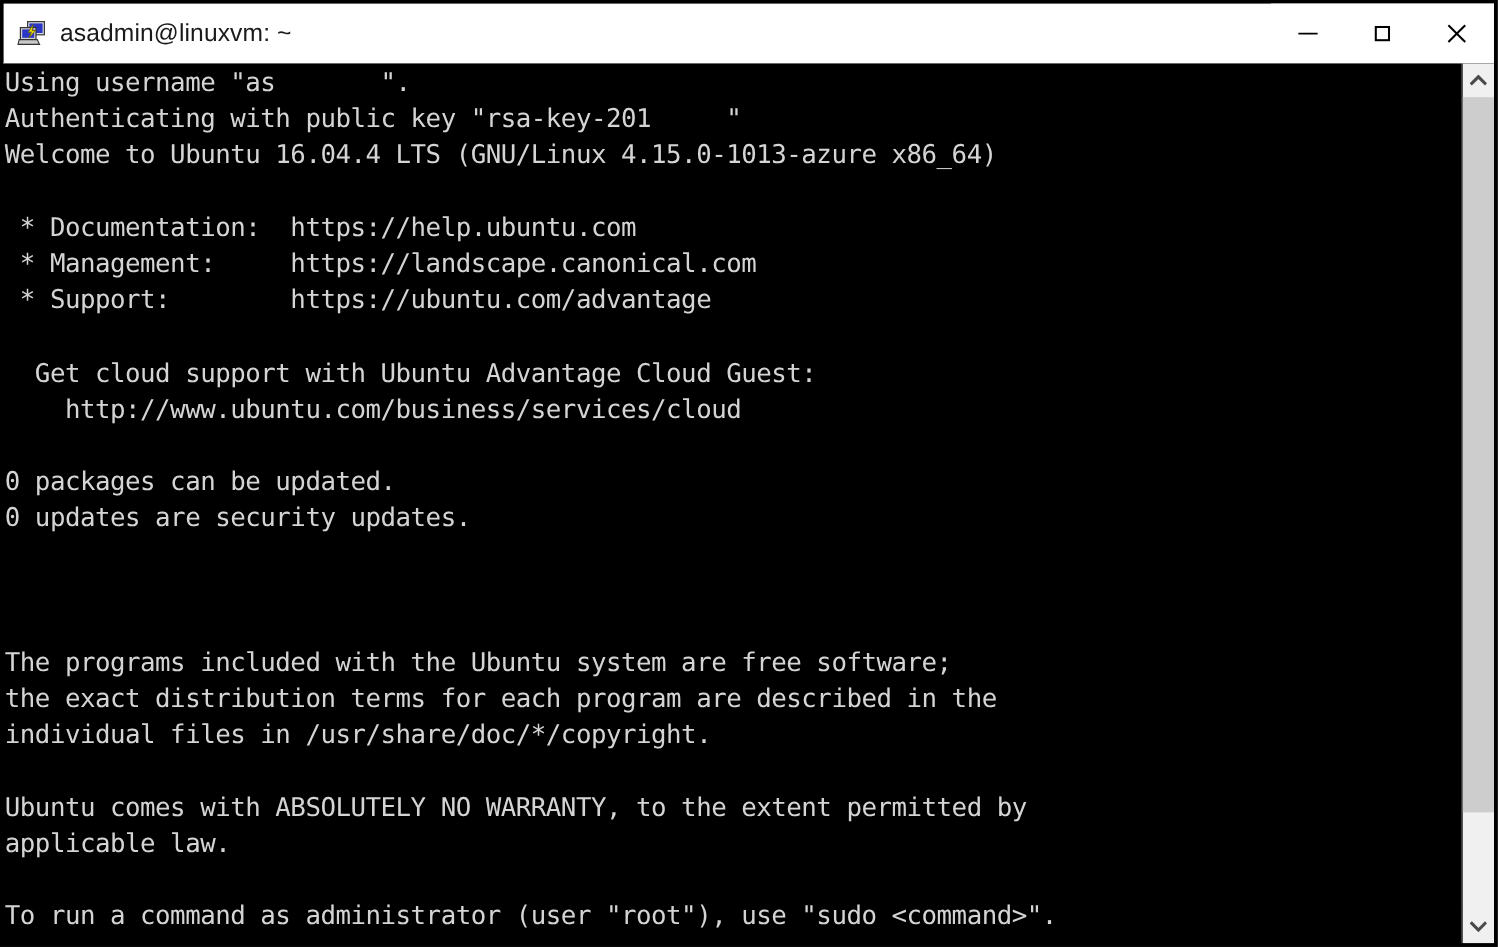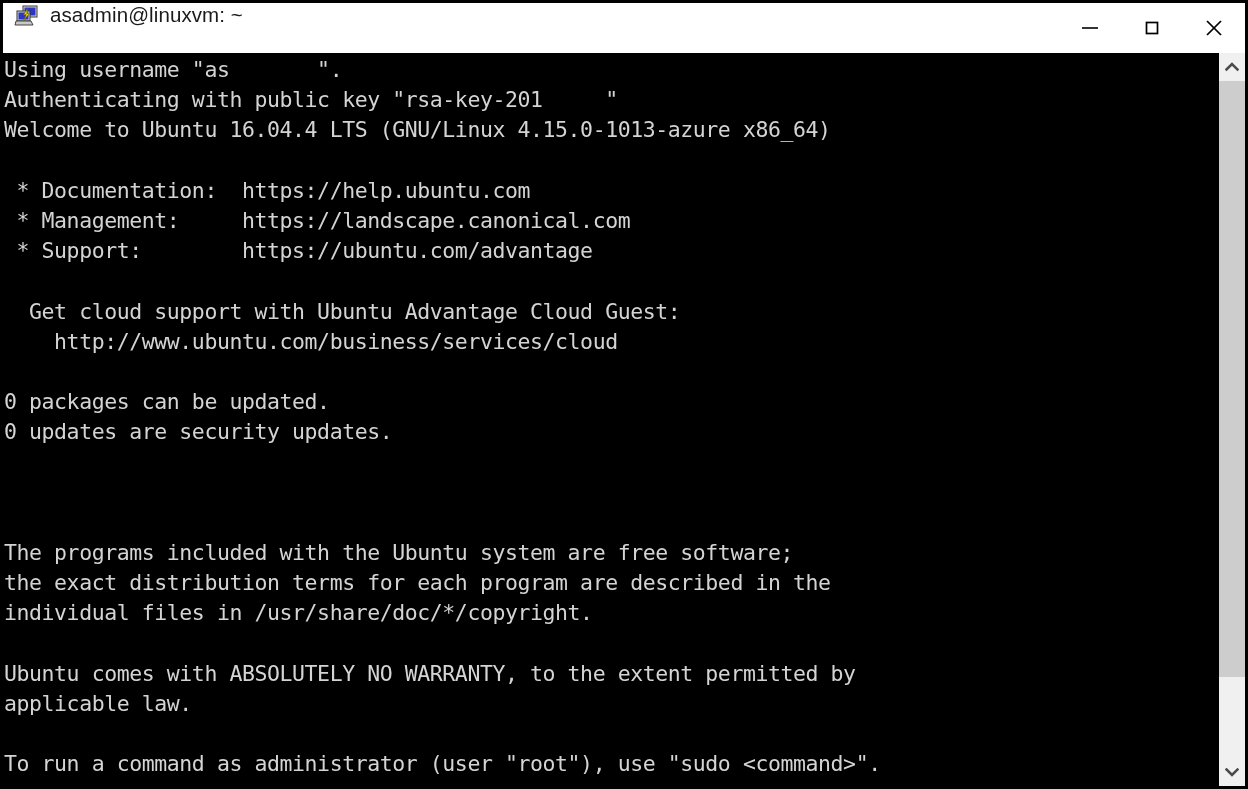--- a/index.html
+++ b/index.html
@@ -26,21 +26,21 @@
     display: flex;
     flex-direction: column;
   }
 
   
   #title-bar {
     height: 49px;
     min-height: 49px;
     background: #ffffff;
     display: flex;
-    align-items: flex-start;
+    align-items: center;
     position: relative;
     border-bottom: 1px solid #ffffff;
   }
   #titlebar-icon {
     width: 26px;
     height: 26px;
     margin-left: 11px;
     margin-right: 10px;
     flex: 0 0 auto;
     position: relative;

